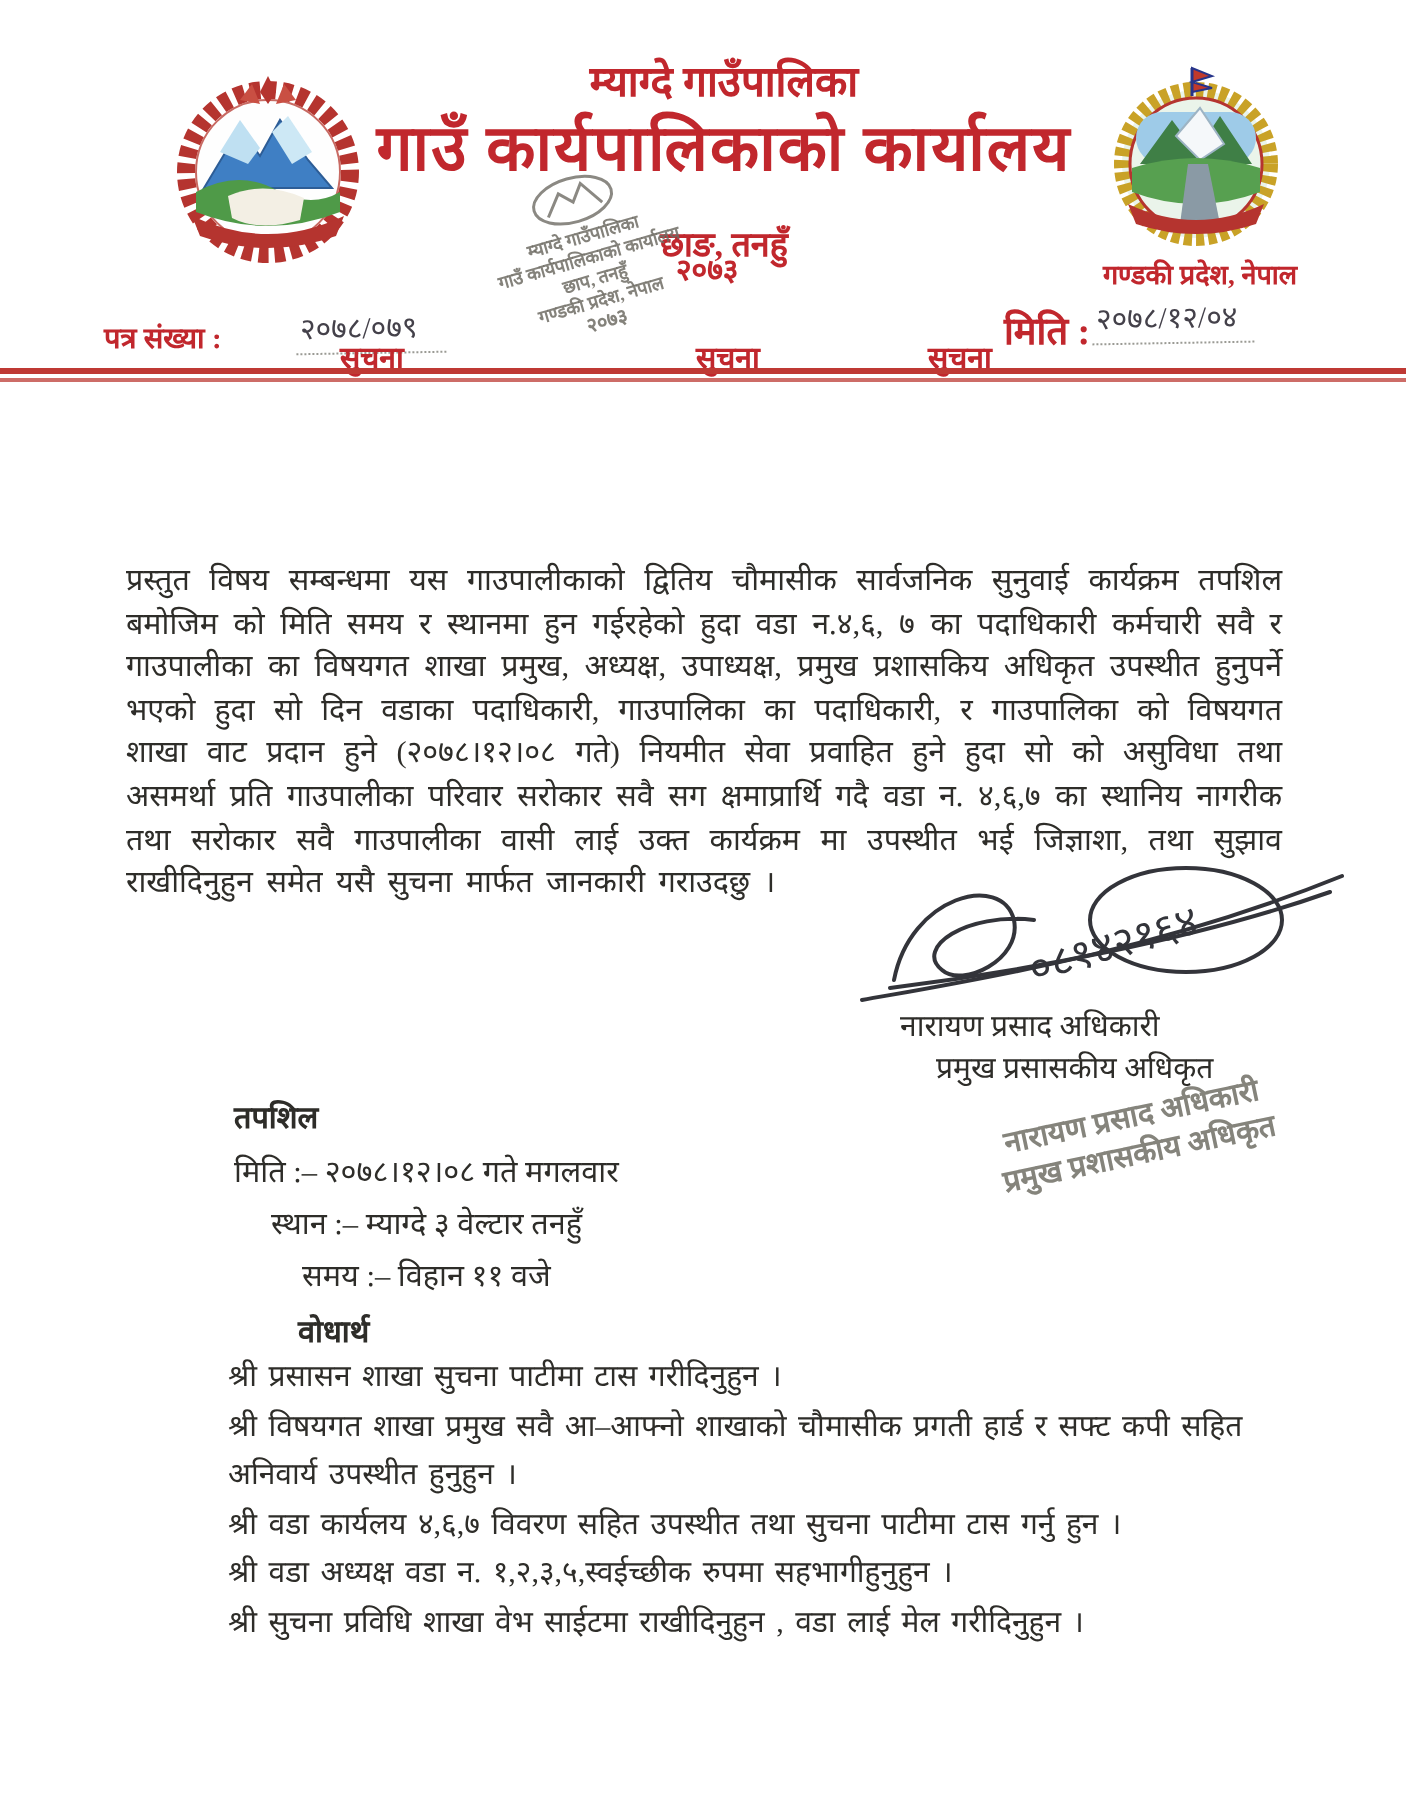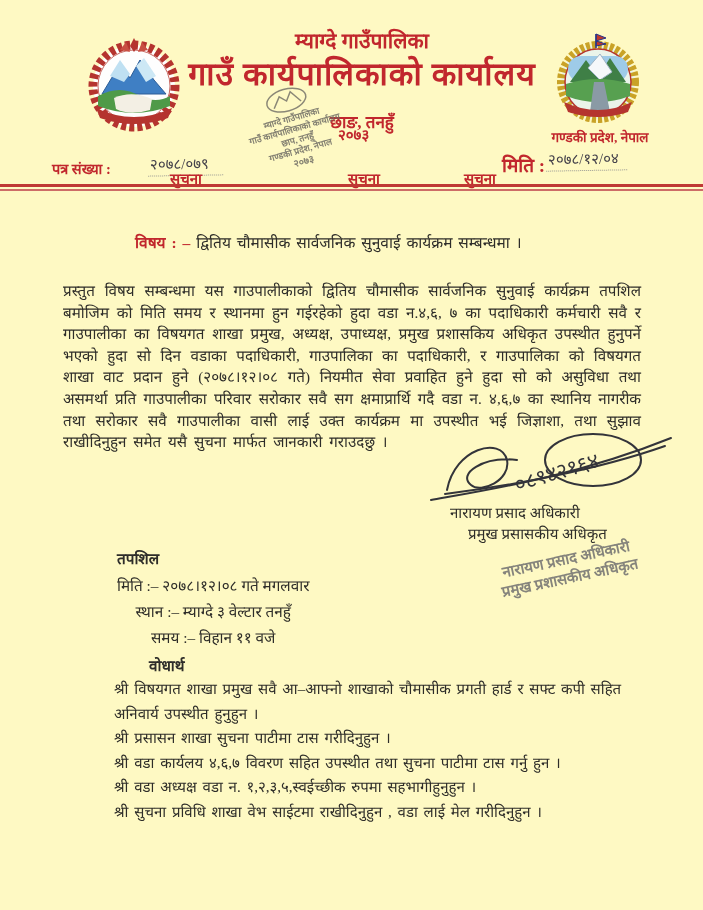--- a/index.html
+++ b/index.html
@@ -1,18 +1,18 @@
 <!DOCTYPE html>
 <html><head>
 <meta charset="utf-8">
 <style>
   html,body{margin:0;padding:0;background:#e8e8e8;}
   .page{
     position:relative;width:703px;height:910px;margin:0 auto;
-    background:#fef9c3;overflow:hidden;
+    background:#ffffff;overflow:hidden;
     font-family:"Liberation Serif","DejaVu Serif",serif;
     color:#2e2d29;
   }
   .abs{position:absolute;}
 
   
   .header-center{left:152px;top:28px;width:420px;text-align:center;}
   .title1{font-size:21px;font-weight:bold;color:#c1272d;line-height:26px;}
   .title2{font-size:32px;font-weight:bold;color:#c1272d;line-height:40px;letter-spacing:1px;}
   .location{font-size:17px;font-weight:bold;color:#c1272d;line-height:22px;margin-top:18px;}
@@ -132,25 +132,20 @@
   <div class="abs date-label">मिति :</div>
   <div class="abs date-value">२०७८/१२/०४</div>
 
   <div class="abs suchana s1">सुचना</div>
   <div class="abs suchana s2">सुचना</div>
   <div class="abs suchana s3">सुचना</div>
 
   <div class="abs rule-thick"></div>
   <div class="abs rule-thin"></div>
 
-  <div class="abs subject">
-    <span class="lbl">विषय : –</span>
-    <span> </span>
-    <span>द्वितिय चौमासीक सार्वजनिक सुनुवाई कार्यक्रम सम्बन्धमा ।</span>
-  </div>
 
   <div class="abs body-text">प्रस्तुत विषय सम्बन्धमा यस गाउपालीकाको द्वितिय चौमासीक सार्वजनिक सुनुवाई कार्यक्रम तपशिल बमोजिम को मिति समय र स्थानमा हुन गईरहेको हुदा वडा न.४,६, ७ का पदाधिकारी कर्मचारी सवै र गाउपालीका का विषयगत शाखा प्रमुख, अध्यक्ष, उपाध्यक्ष, प्रमुख प्रशासकिय अधिकृत उपस्थीत हुनुपर्ने भएको हुदा सो दिन वडाका पदाधिकारी, गाउपालिका का पदाधिकारी, र गाउपालिका को विषयगत शाखा वाट प्रदान हुने (२०७८।१२।०८ गते) नियमीत सेवा प्रवाहित हुने हुदा सो को असुविधा तथा असमर्था प्रति गाउपालीका परिवार सरोकार सवै सग क्षमाप्रार्थि गदै वडा न. ४,६,७ का स्थानिय नागरीक तथा सरोकार सवै गाउपालीका वासी लाई उक्त कार्यक्रम मा उपस्थीत भई जिज्ञाशा, तथा सुझाव राखीदिनुहुन समेत यसै सुचना मार्फत जानकारी गराउदछु ।</div>
 
   <div class="abs sig-svg">
     <svg width="250" height="82" viewBox="0 0 250 82">
       <g fill="none" stroke="#33343a" stroke-width="2" stroke-linecap="round">
         <path d="M22,60 C30,18 76,6 82,30 C86,50 56,64 46,55 C32,44 58,26 92,30"></path>
         <ellipse cx="168" cy="30" rx="48" ry="26"></ellipse>
         <path d="M6,70 C62,60 152,46 246,8"></path>
         <path d="M20,64 C84,56 172,40 240,16"></path>
@@ -168,20 +163,20 @@
 
   <div class="abs details">
     <div class="heading">तपशिल</div>
     <div class="row">मिति  :– २०७८।१२।०८ गते मगलवार</div>
     <div class="row">स्थान :– म्याग्दे ३ वेल्टार  तनहुँ</div>
     <div class="row">समय :– विहान ११ वजे</div>
   </div>
 
   <div class="abs notice-heading">वोधार्थ</div>
   <div class="abs notice-list">
+    <div class="item">श्री प्रसासन  शाखा सुचना पाटीमा टास गरीदिनुहुन ।</div>
     <div class="item">श्री विषयगत शाखा प्रमुख सवै आ–आफ्नो शाखाको चौमासीक प्रगती हार्ड र सफ्ट कपी सहित अनिवार्य उपस्थीत हुनुहुन ।</div>
-    <div class="item">श्री प्रसासन  शाखा सुचना पाटीमा टास गरीदिनुहुन ।</div>
     <div class="item">श्री वडा कार्यलय ४,६,७ विवरण सहित उपस्थीत तथा सुचना पाटीमा टास गर्नु हुन ।</div>
     <div class="item">श्री वडा अध्यक्ष वडा न. १,२,३,५,स्वईच्छीक रुपमा सहभागीहुनुहुन ।</div>
     <div class="item">श्री सुचना प्रविधि शाखा वेभ साईटमा राखीदिनुहुन , वडा लाई मेल गरीदिनुहुन ।</div>
   </div>
 
 </div>
 
 </body></html>

